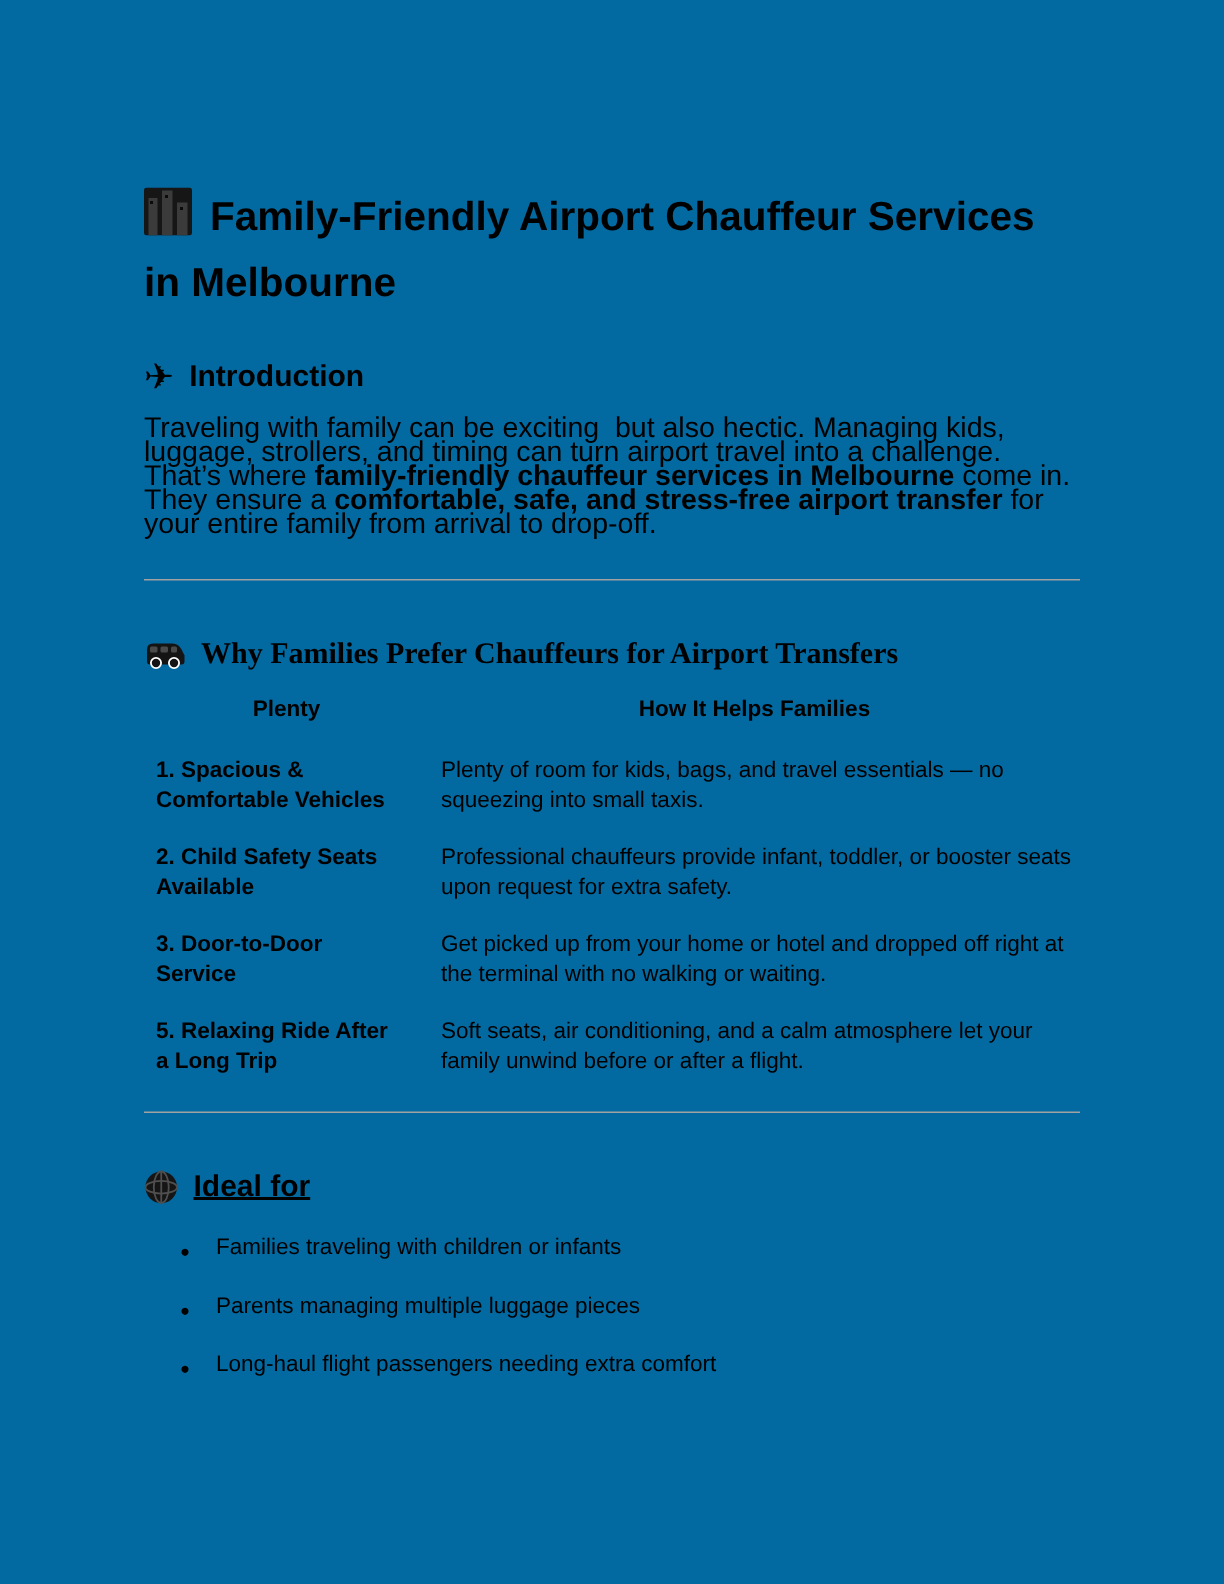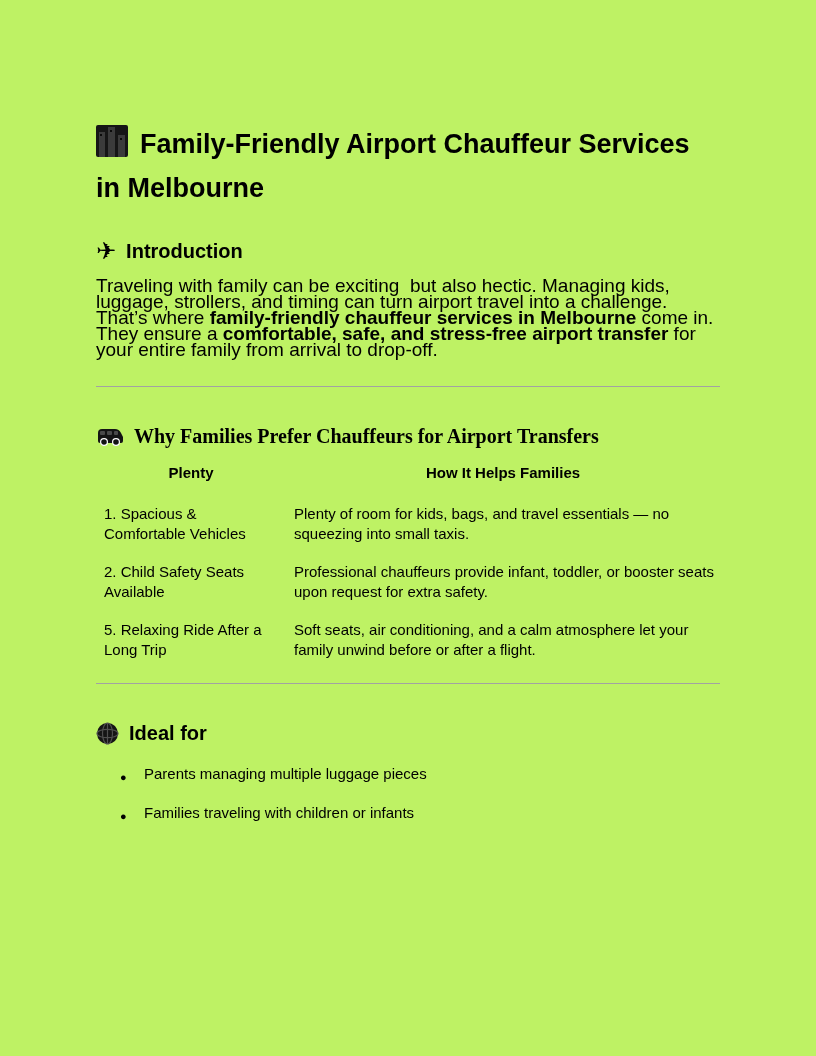--- a/index.html
+++ b/index.html
@@ -12,21 +12,21 @@
     width: 816px;
     height: 1056px;
     overflow: hidden;
   }
   .page {
     width: 816px;
     height: 1056px;
     padding: 124px 96px 40px 96px;
     font-family: "Liberation Sans", "DejaVu Sans", sans-serif;
     color: #000000;
-    background: #bef264;
+    background: #0369a1;
   }
   h1 {
     font-size: 27px;
     line-height: 40px;
     font-weight: 700;
     margin: 0 0 30px 0;
   }
   .title-icon {
     display: inline-block;
     vertical-align: -4px;
@@ -78,26 +78,26 @@
     vertical-align: top;
   }
   th.col-benefit { width: 190px; }
   td {
     font-size: 15px;
     line-height: 20px;
     vertical-align: top;
     padding: 9px 0;
   }
   td.benefit-cell {
-    font-weight: 400;
+    font-weight: 700;
     padding-left: 8px;
     padding-right: 18px;
   }
   td.help-cell { padding-left: 8px; }
-  #ideal-heading { margin: 32px 0 18px 0; }
+  #ideal-heading { margin: 32px 0 18px 0; text-decoration: underline; }
   ul {
     list-style: none;
     margin: 0;
     padding: 0;
   }
   li {
     position: relative;
     font-size: 15px;
     line-height: 20px;
     padding-left: 48px;
@@ -165,20 +165,24 @@
     <tbody>
       <tr>
         <td class="benefit-cell">1. Spacious &amp; Comfortable Vehicles</td>
         <td class="help-cell">Plenty of room for kids, bags, and travel essentials — no squeezing into small taxis.</td>
       </tr>
       <tr>
         <td class="benefit-cell">2. Child Safety Seats Available</td>
         <td class="help-cell">Professional chauffeurs provide infant, toddler, or booster seats upon request for extra safety.</td>
       </tr>
       <tr>
+        <td class="benefit-cell">3. Door-to-Door Service</td>
+        <td class="help-cell">Get picked up from your home or hotel and dropped off right at the terminal with no walking or waiting.</td>
+      </tr>
+      <tr>
         <td class="benefit-cell">5. Relaxing Ride After a Long Trip</td>
         <td class="help-cell">Soft seats, air conditioning, and a calm atmosphere let your family unwind before or after a flight.</td>
       </tr>
     </tbody>
   </table>
 
   <hr>
 
   <h2 id="ideal-heading">
     <span class="h2-icon">
@@ -188,17 +192,18 @@
             <ellipse cx="11.5" cy="11.5" rx="5" ry="10.5"></ellipse>
             <ellipse cx="11.5" cy="11.5" rx="10.5" ry="4.2"></ellipse>
             <line x1="11.5" y1="1" x2="11.5" y2="22"></line>
           </g>
         </svg>
       </span>
     <span>Ideal for</span>
   </h2>
 
   <ul>
+    <li>Families traveling with children or infants</li>
     <li>Parents managing multiple luggage pieces</li>
-    <li>Families traveling with children or infants</li>
+    <li>Long-haul flight passengers needing extra comfort</li>
   </ul>
 
 </div>
 
 </body></html>

